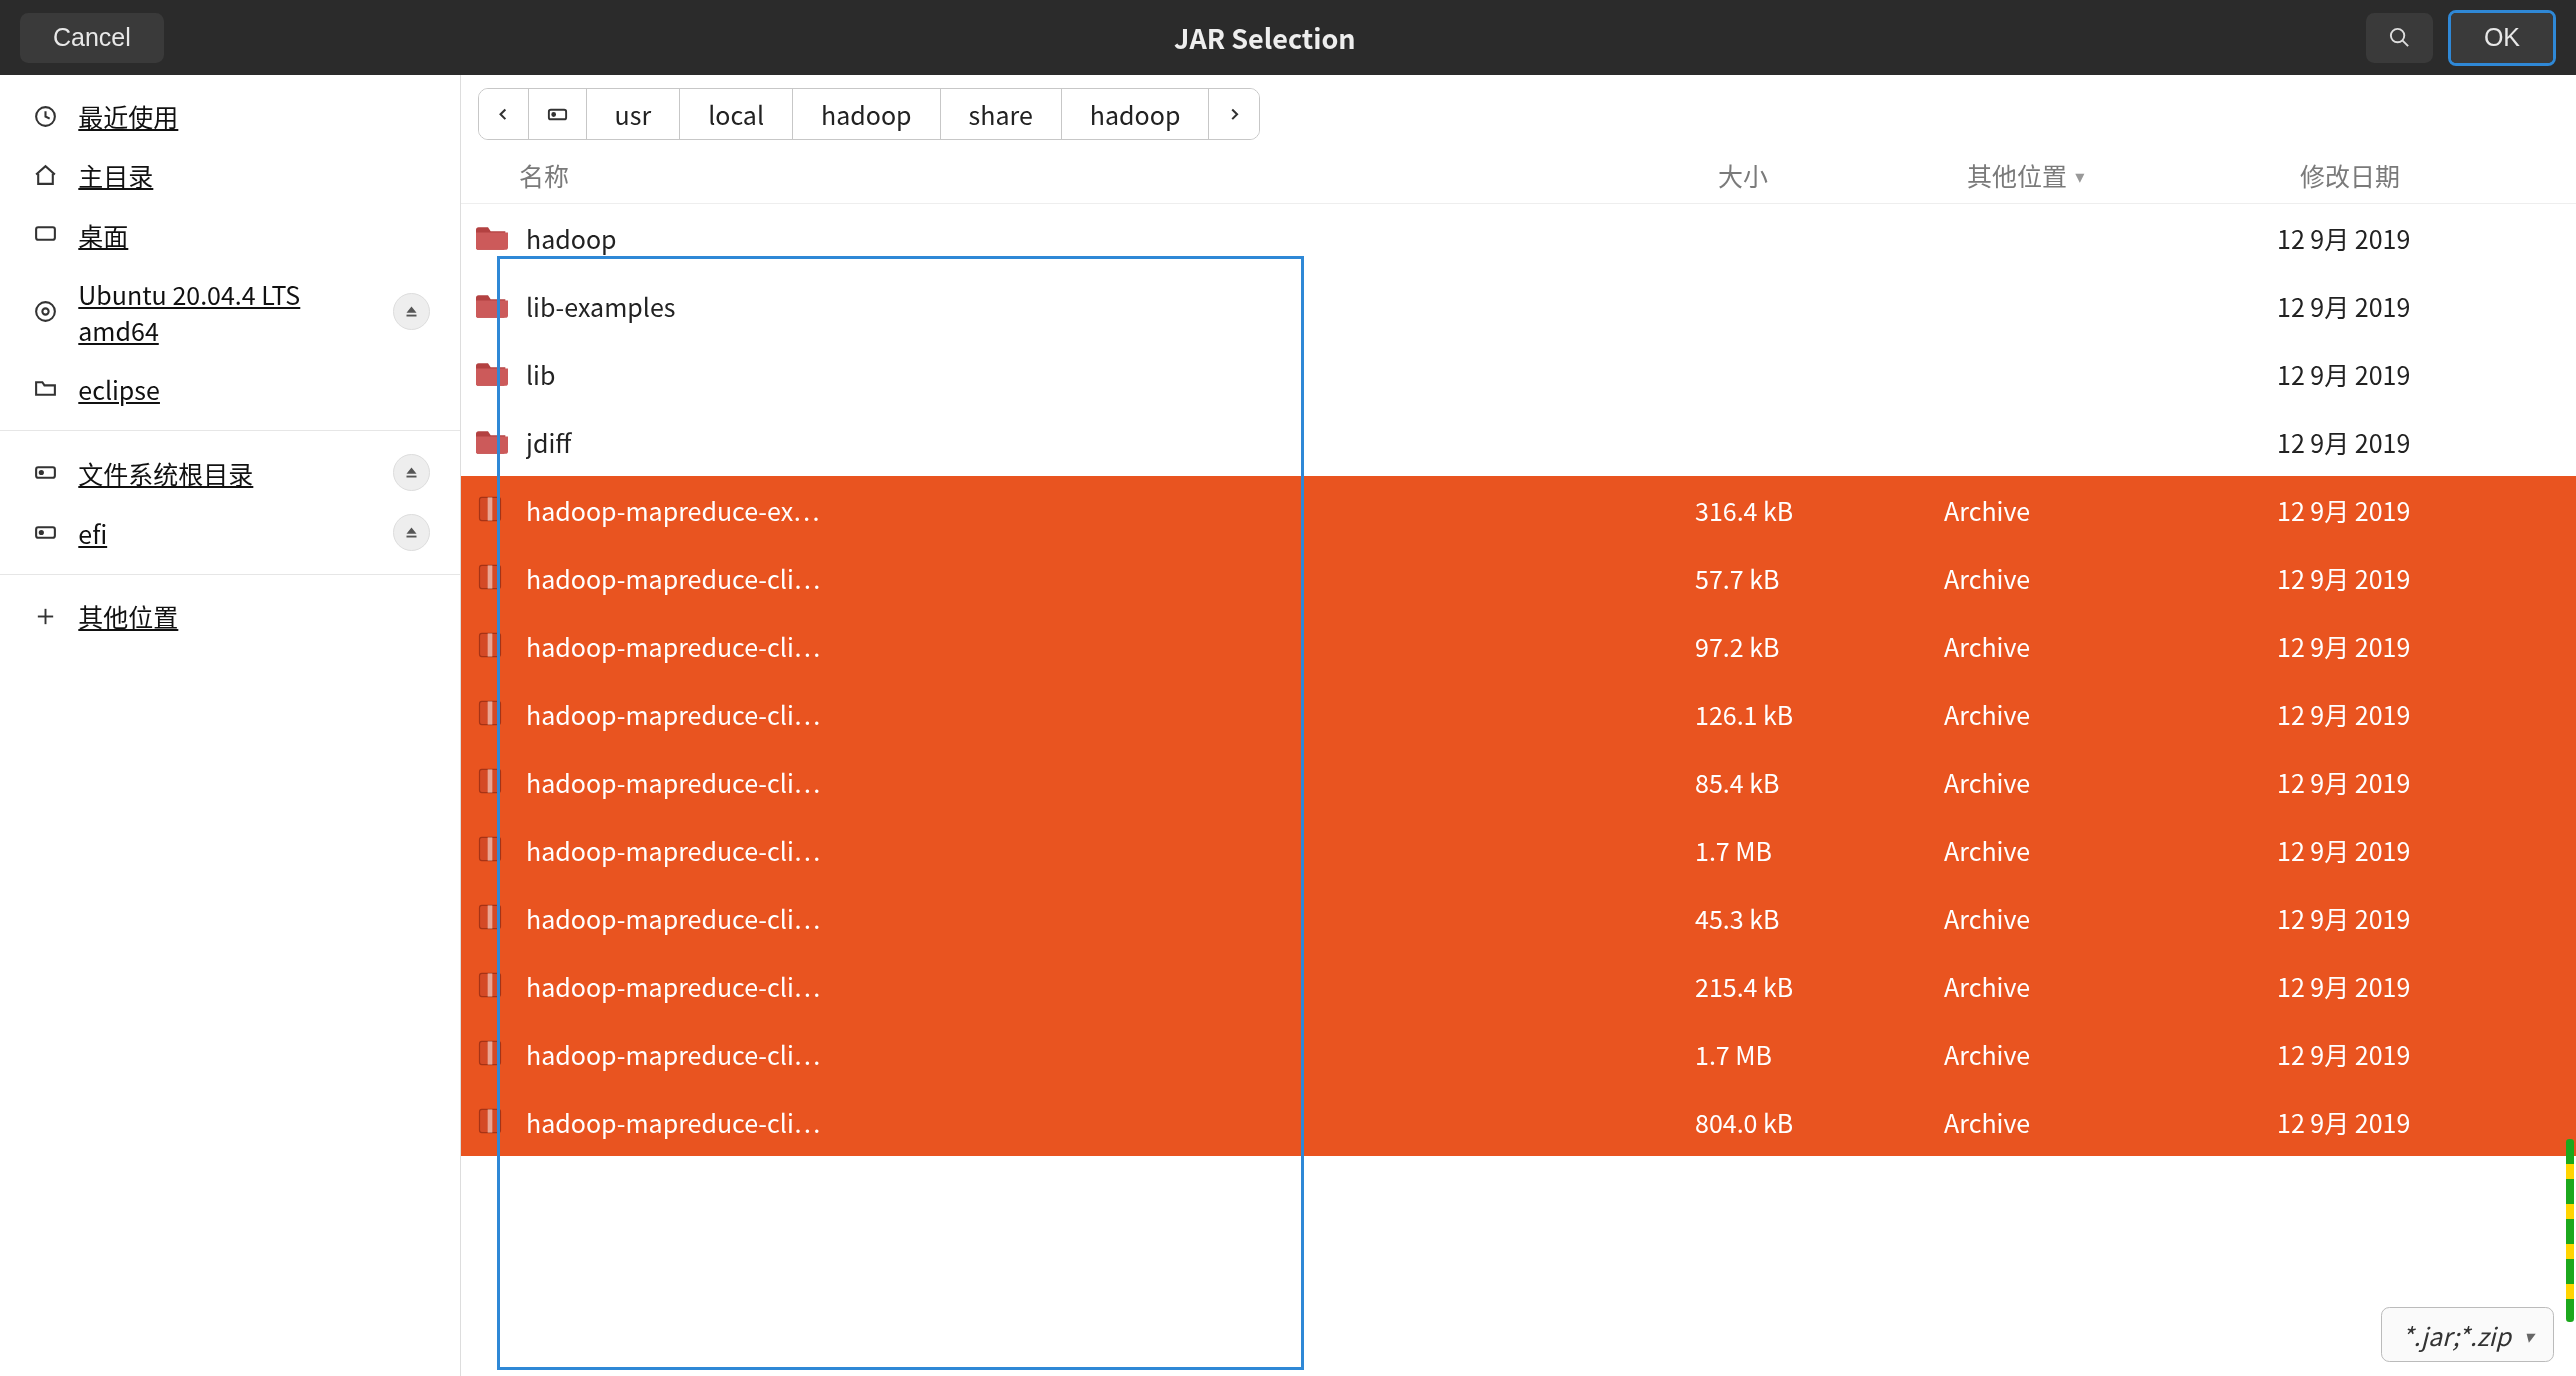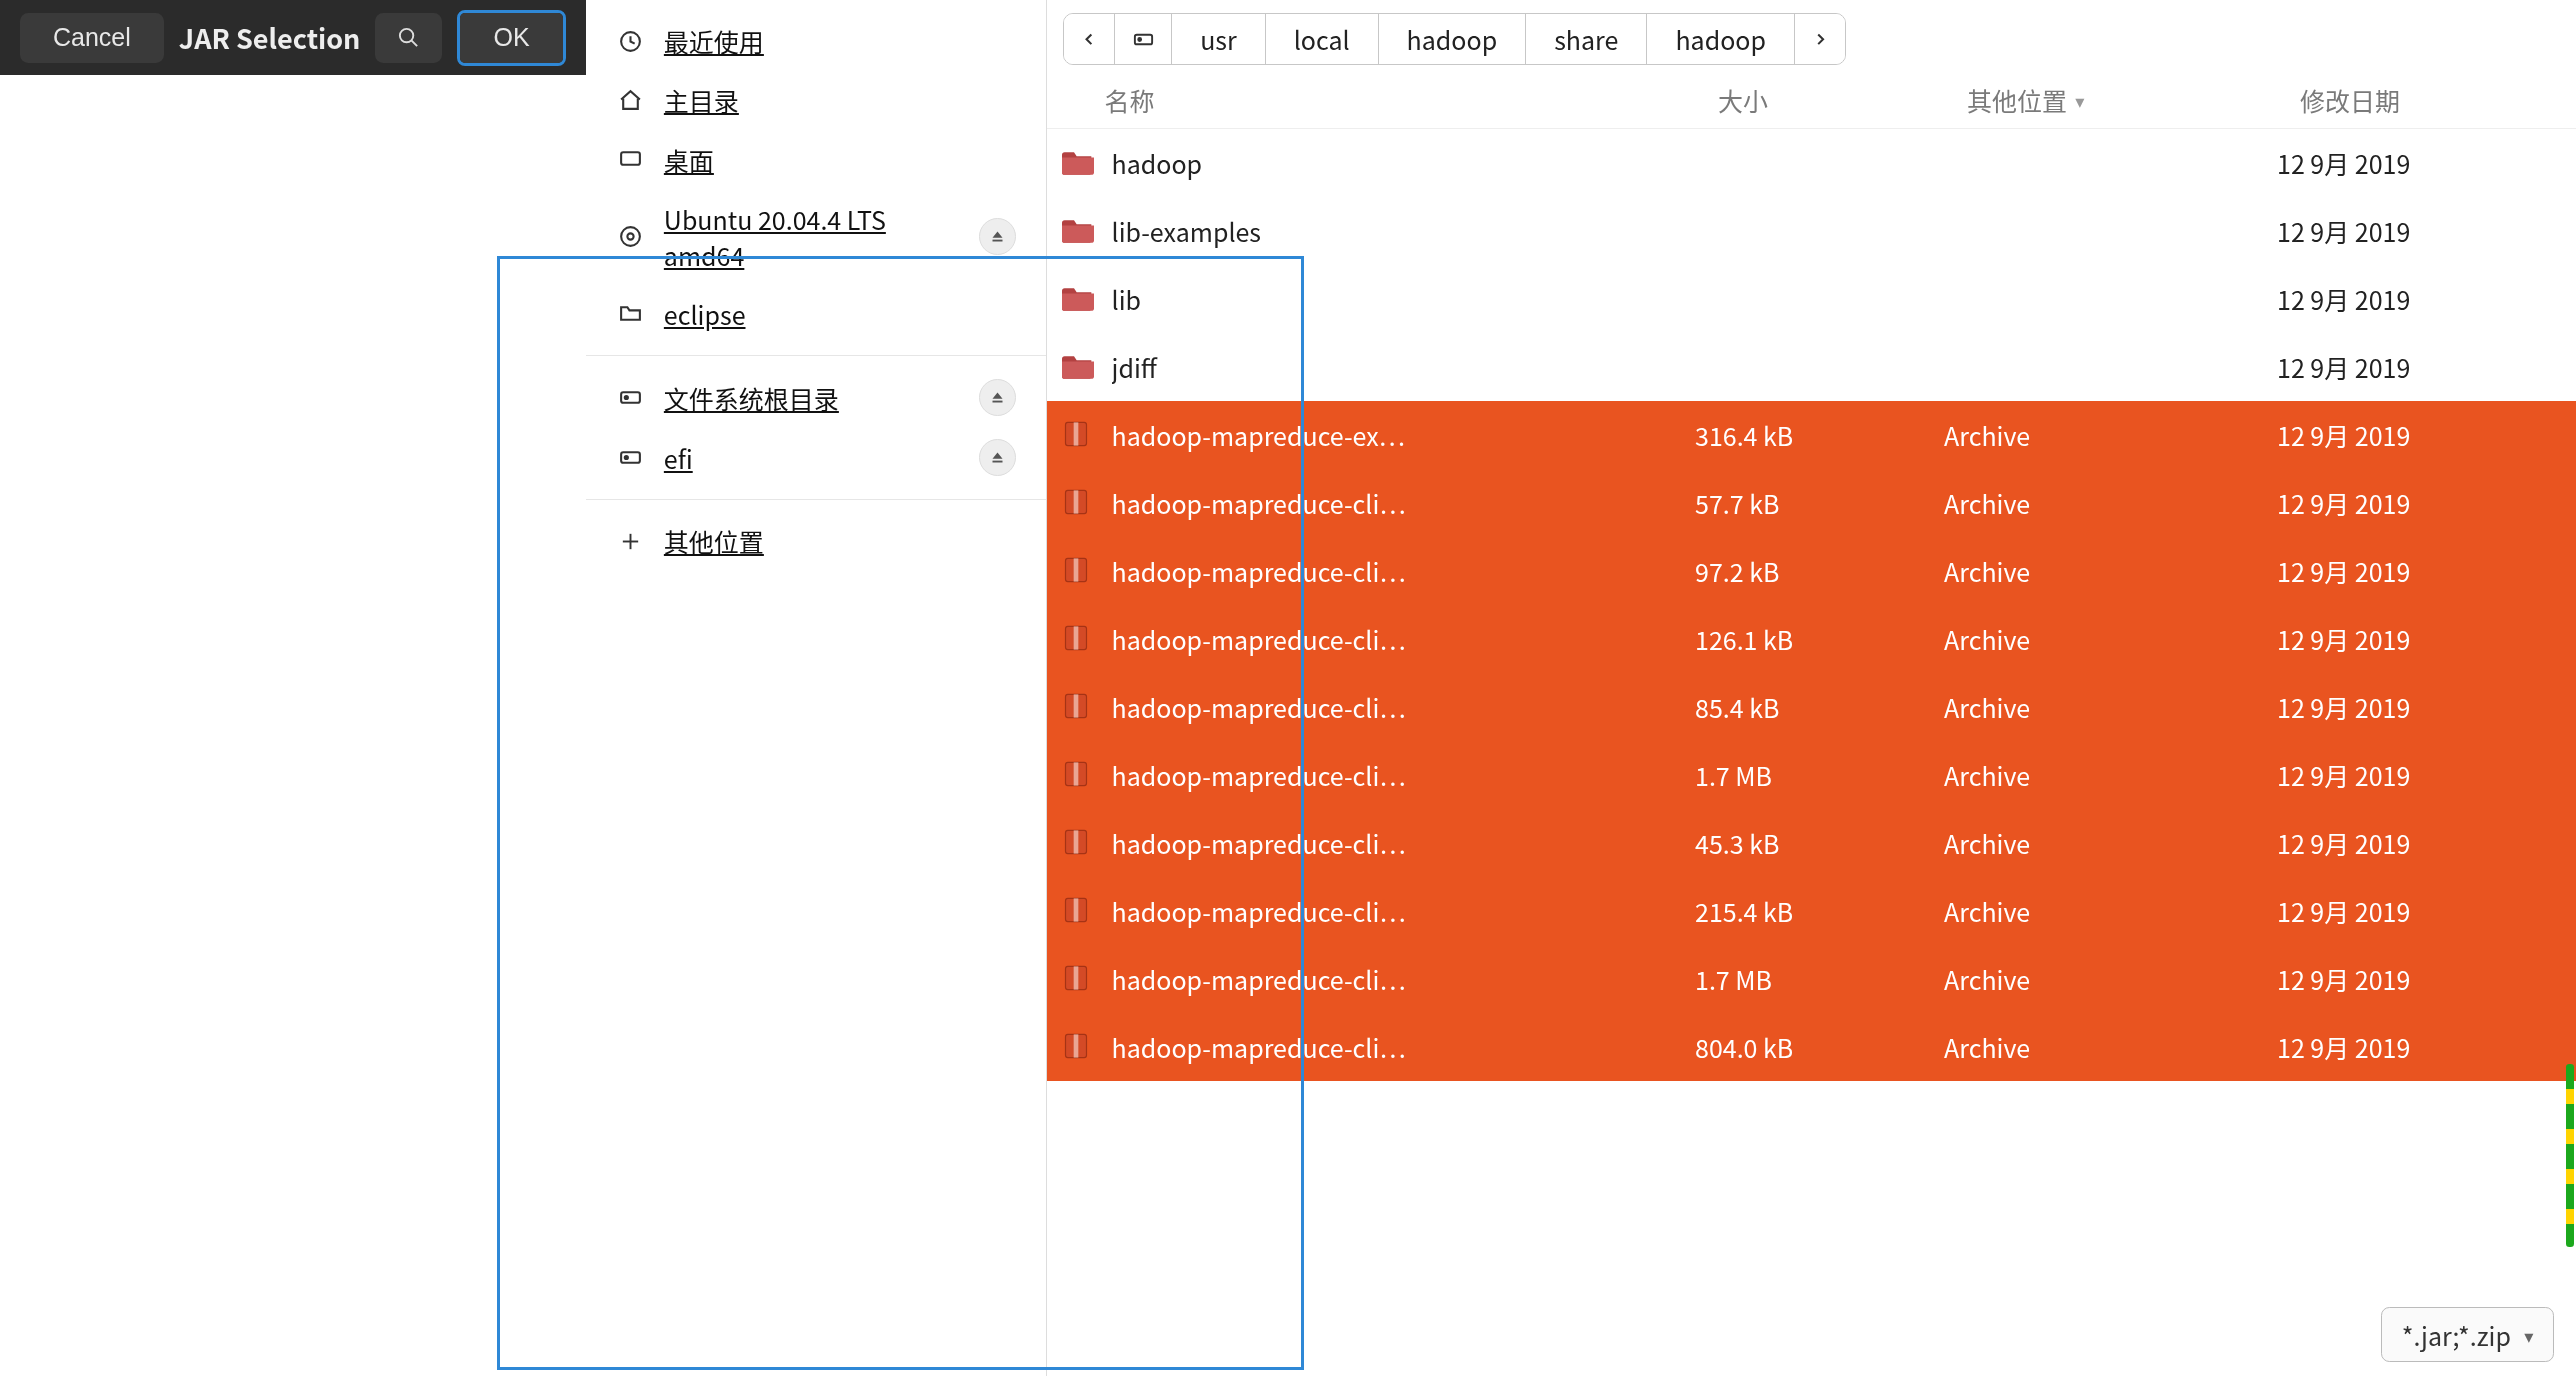--- a/index.html
+++ b/index.html
@@ -10,21 +10,21 @@
     color: #333;
     font-size: 23px;
     overflow: hidden;
   }
 
   .dialog {
     width: 2576px;
     height: 1377px;
     background: #ffffff;
     display: flex;
-    flex-direction: row;
+    flex-direction: column;
     position: relative;
   }
 
   
   .header {
     height: 75px;
     background: #2b2b2b;
     display: flex;
     align-items: center;
     padding: 0 20px;
@@ -181,20 +181,21 @@
     left: 497px; top: 256px; width: 807px; height: 1114px;
   }
 
   
   .footer {
     position: absolute;
     right: 21.6px;
     bottom: 15px;
     display: flex;
     align-items: center;
+    font-style: italic;
   }
   .filter {
     border: 1.7px solid #bbb;
     border-radius: 8.3px;
     background: #fafafa;
     padding: 8.3px 20px;
     font-size: 25px;
     color: #333;
     display: inline-flex;
     align-items: center;

